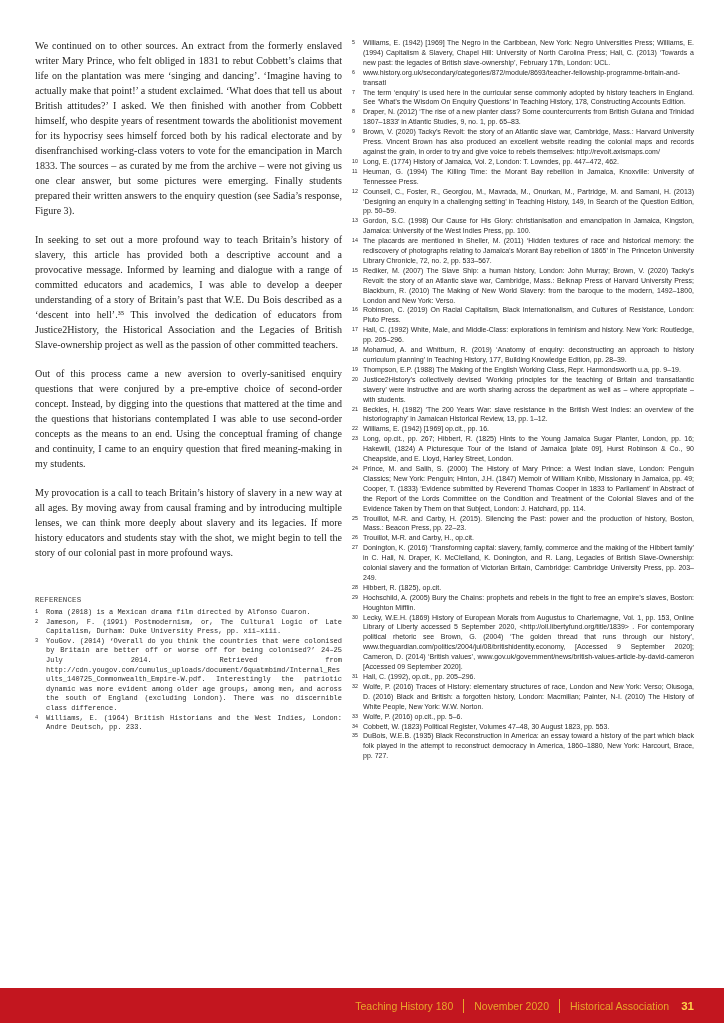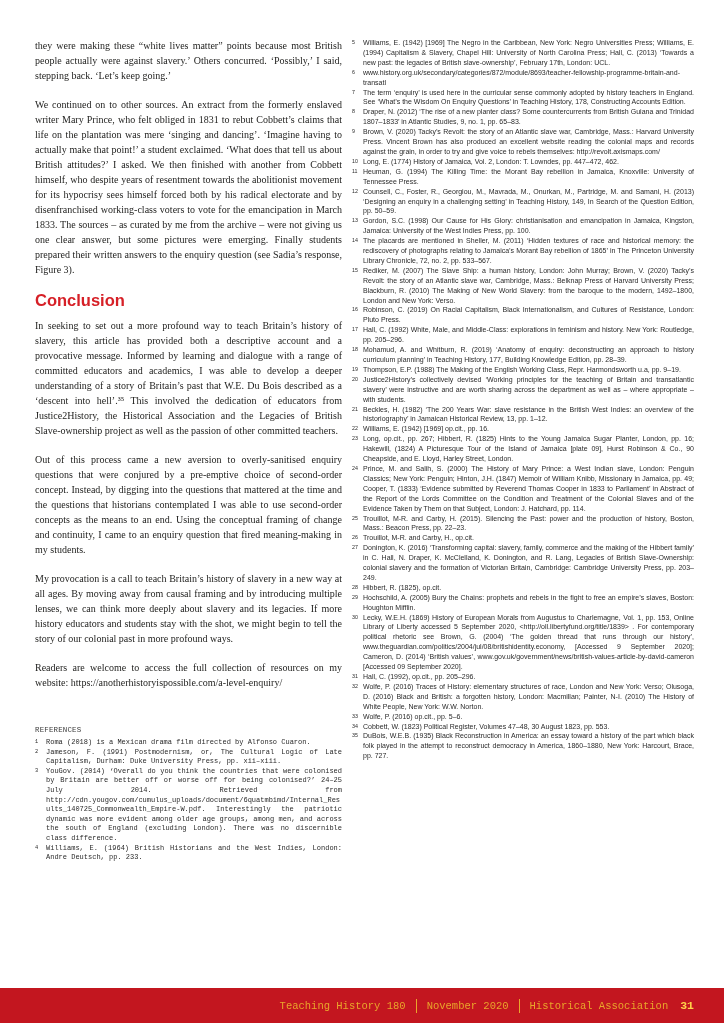--- a/index.html
+++ b/index.html
@@ -26,49 +26,46 @@
   .ref-num{position:absolute;left:0;top:0;font-size:5.3px;line-height:9.6px;color:#2a2a2a;}
   .col-right{
     position:absolute;left:352px;top:38px;width:342px;
     font-family:"Liberation Sans", sans-serif;
   }
   .col-right .ref{line-height:9.9px;}
   .footer{
     position:absolute;left:0;bottom:0;width:724px;height:35px;background:#c3161f;
     display:flex;align-items:center;justify-content:flex-end;
     padding-right:30px;box-sizing:border-box;
-    font-family:Liberation Mono, monospace;
+    font-family:Liberation Sans, sans-serif;
   }
   .footer-item{color:#e9a62b;font-size:10.5px;white-space:nowrap;}
   .footer-sep{width:1px;height:14px;background:#e9a62b;margin:0 10px;flex:0 0 auto;}
   .footer-page{color:#ffd24a;font-weight:700;font-size:11.5px;margin-left:12px;}
 </style>
 </head>
 <body>
 
 <div class="col-left">
 
   <div>
 
-      <p>they were making these “white lives matter” points because most British people actually were against slavery.’ Others concurred. ‘Possibly,’ I said, stepping back. ‘Let’s keep going.’</p>
 
       <p>We continued on to other sources. An extract from the formerly enslaved writer Mary Prince, who felt obliged in 1831 to rebut Cobbett’s claims that life on the plantation was mere ‘singing and dancing’. ‘Imagine having to actually make that point!’ a student exclaimed. ‘What does that tell us about British attitudes?’ I asked. We then finished with another from Cobbett himself, who despite years of resentment towards the abolitionist movement for its hypocrisy sees himself forced both by his radical electorate and by disenfranchised working-class voters to vote for the emancipation in March 1833. The sources – as curated by me from the archive – were not giving us one clear answer, but some pictures were emerging. Finally students prepared their written answers to the enquiry question (see Sadia’s response, Figure 3).</p>
     </div>
 
-  <h2 class="conclusion-heading">Conclusion</h2>
 
   <div>
 
       <p>In seeking to set out a more profound way to teach Britain’s history of slavery, this article has provided both a descriptive account and a provocative message. Informed by learning and dialogue with a range of committed educators and academics, I was able to develop a deeper understanding of a story of Britain’s past that W.E. Du Bois described as a ‘descent into hell’.³⁵  This involved the dedication of educators from Justice2History, the Historical Association and the Legacies of British Slave-ownership project as well as the passion of other committed teachers.</p>
 
       <p>Out of this process came a new aversion to overly-sanitised enquiry questions that were conjured by a pre-emptive choice of second-order concept. Instead, by digging into the questions that mattered at the time and the questions that historians contemplated I was able to use second-order concepts as the means to an end. Using the conceptual framing of change and continuity, I came to an enquiry question that fired meaning-making in my students.</p>
 
       <p>My provocation is a call to teach Britain’s history of slavery in a new way at all ages. By moving away from causal framing and by introducing multiple lenses, we can think more deeply about slavery and its legacies. If more history educators and students stay with the shot, we might begin to tell the story of our colonial past in more profound ways.</p>
 
-      <p>Readers are welcome to access the full collection of resources on my website: https://anotherhistoryispossible.com/a-level-enquiry/</p>
     </div>
 
   <div class="refs-block">
     <div class="refs-heading">REFERENCES</div>
     <ol class="refs">
 
         <li class="ref"><span class="ref-num">1</span><span class="ref-text">Roma (2018) is a Mexican drama film directed by Alfonso Cuaron.</span></li>
 
         <li class="ref"><span class="ref-num">2</span><span class="ref-text">Jameson, F. (1991) Postmodernism, or, The Cultural Logic of Late Capitalism, Durham: Duke University Press, pp. xii–xiii.</span></li>
 

